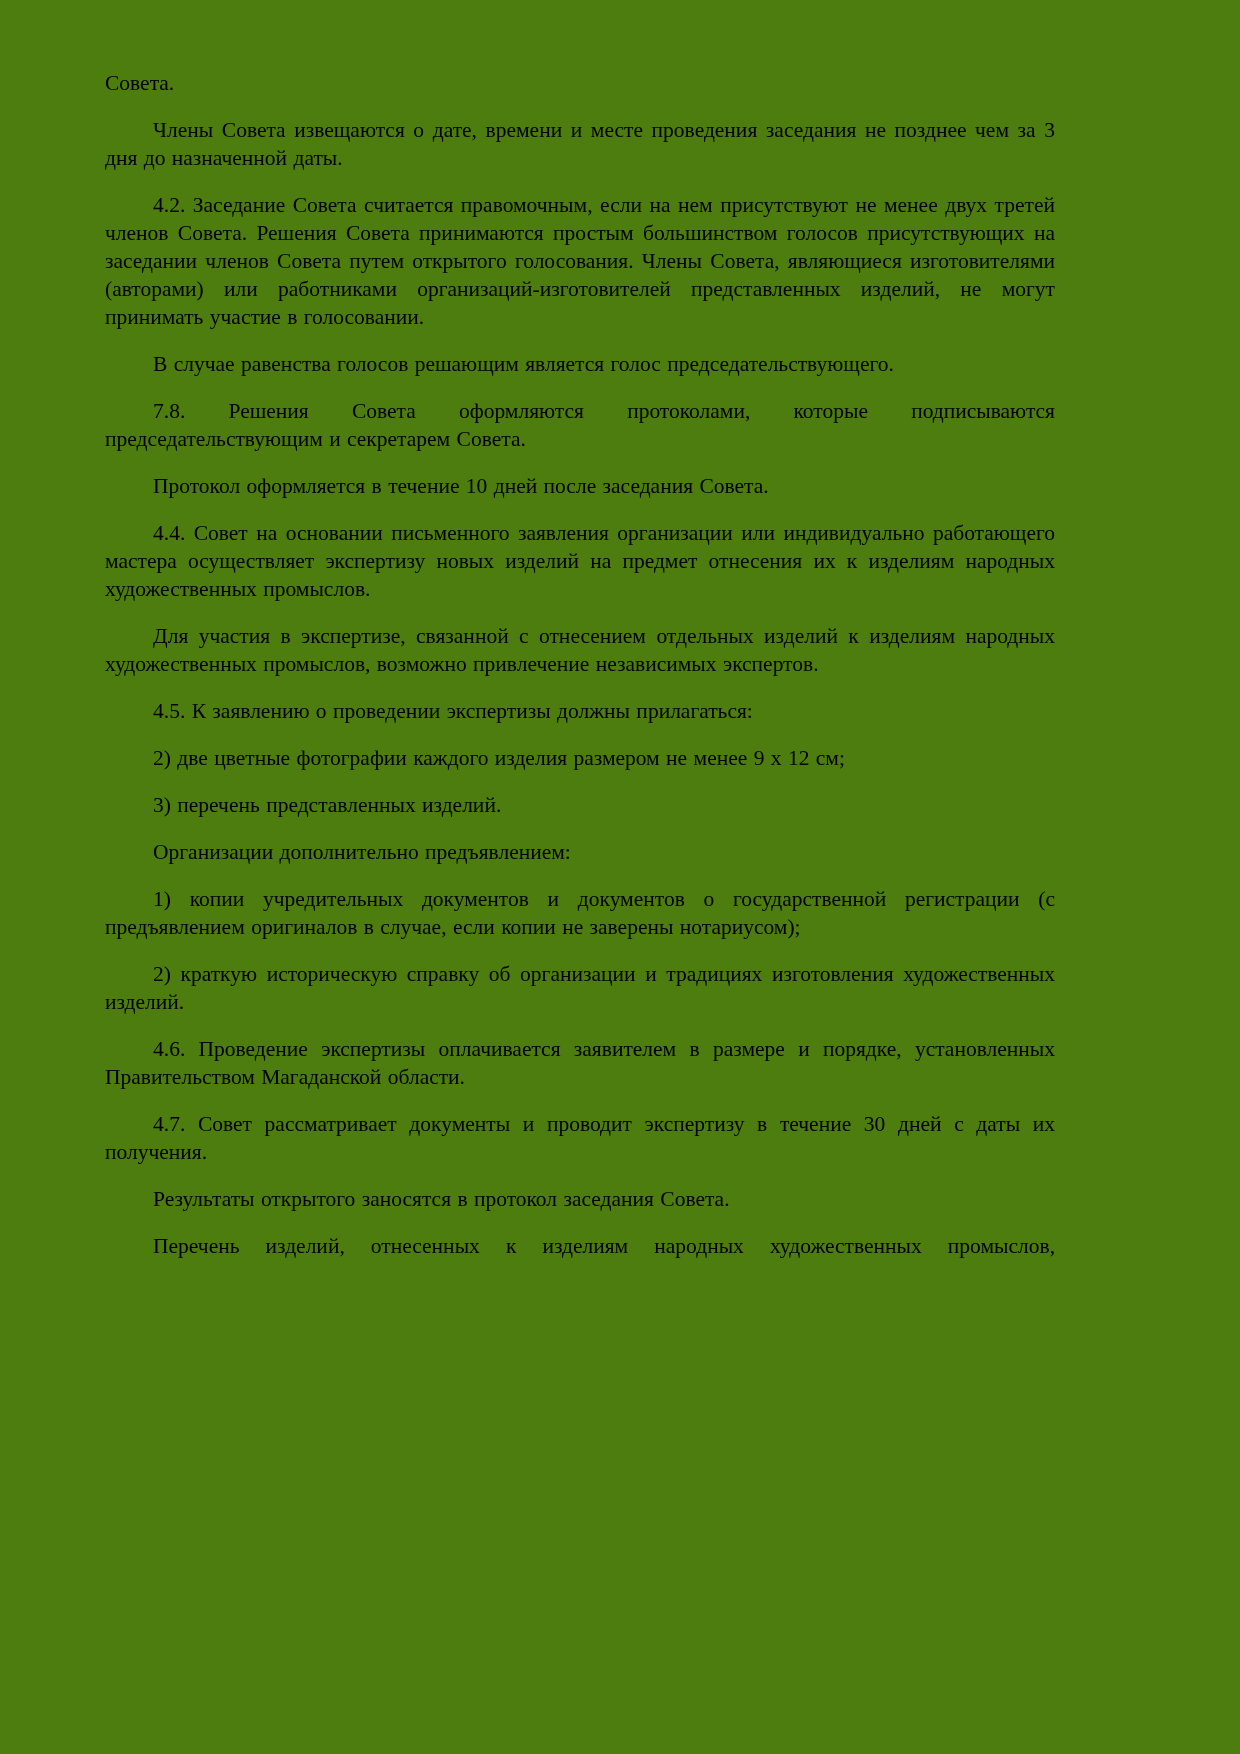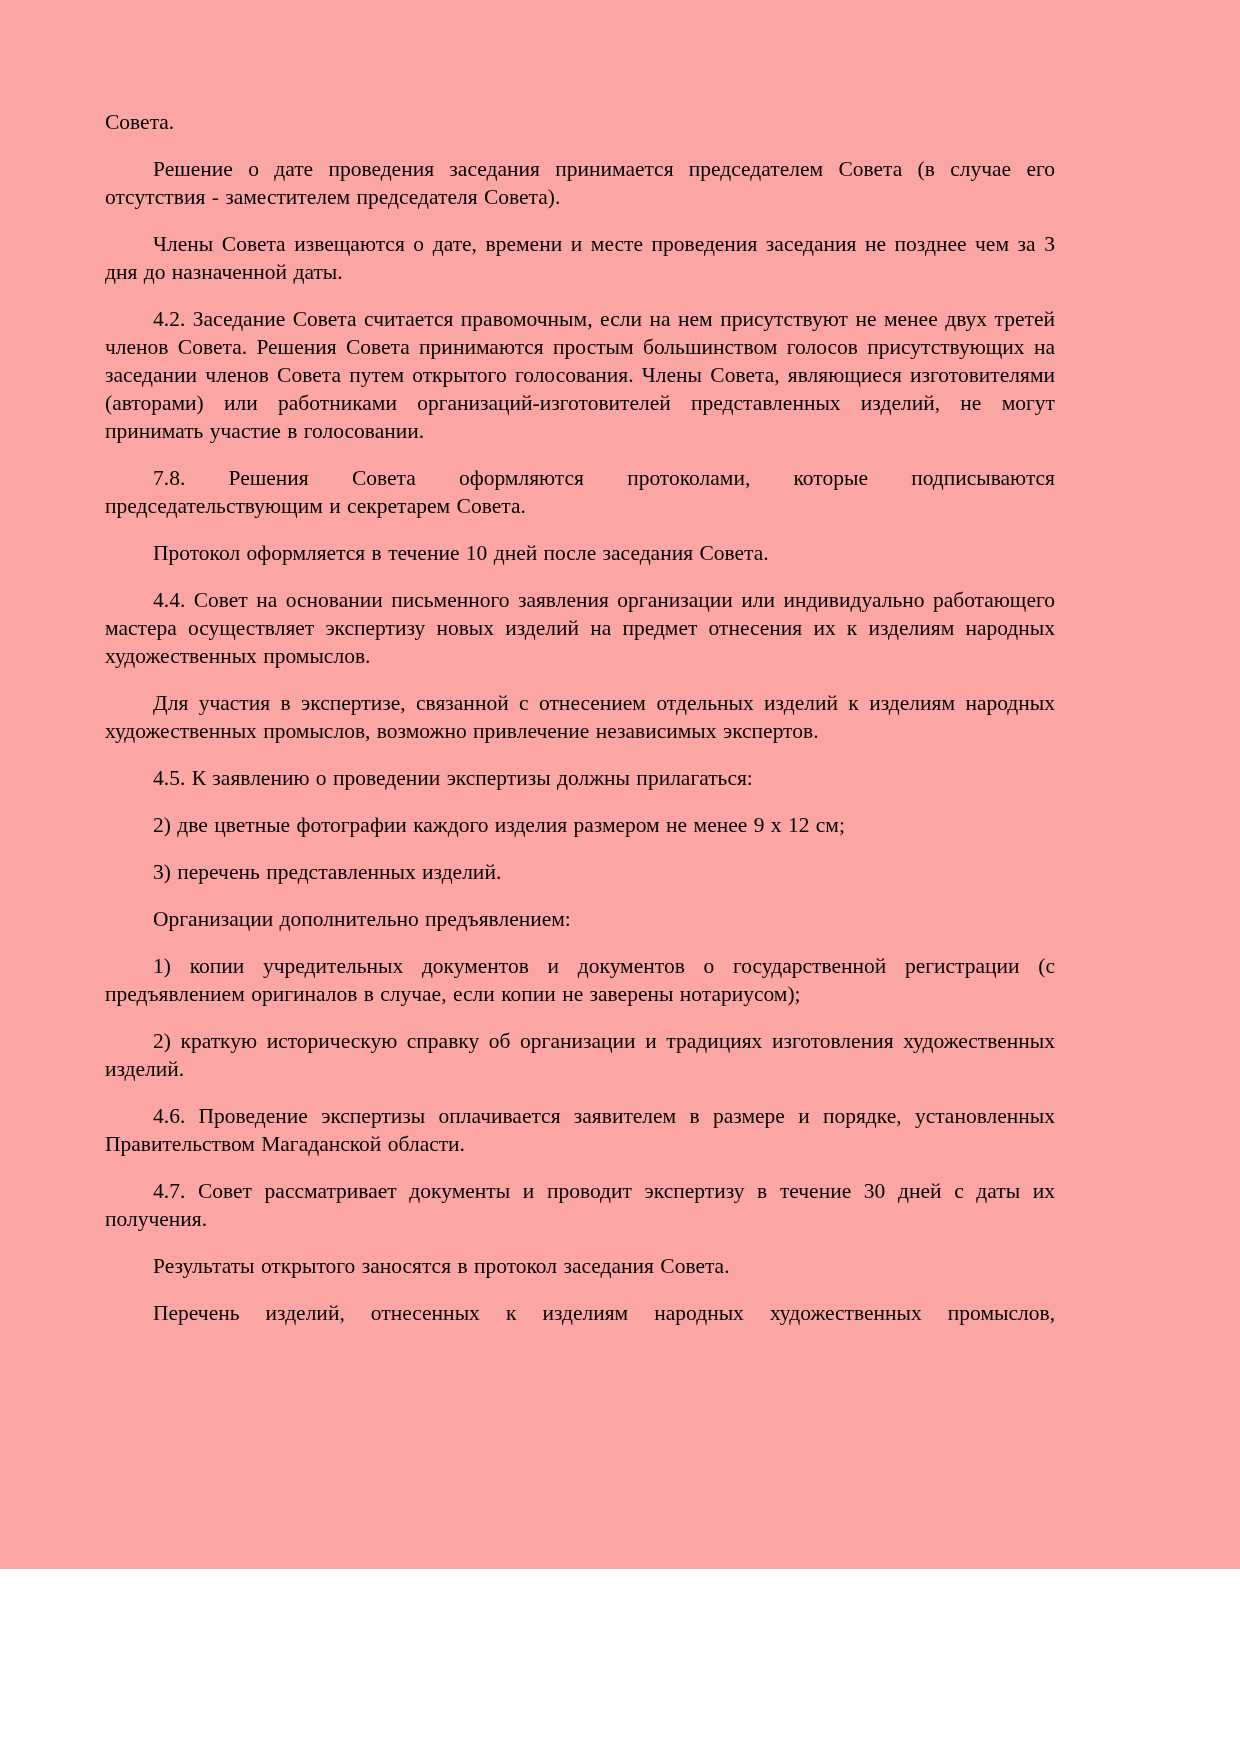--- a/index.html
+++ b/index.html
@@ -10,23 +10,23 @@
   body {
     width: 1240px;
     height: 1754px;
     font-family: "Liberation Serif", "DejaVu Serif", serif;
     color: #000000;
     overflow: hidden;
   }
   .page {
     box-sizing: border-box;
     width: 1240px;
-    height: 1569px;
-    padding: 108px 185px 40px 105px;
-    background: #fca5a5;
+    height: 1754px;
+    padding: 69px 185px 40px 105px;
+    background: #4d7c0f;
   }
   .doc p {
     margin: 0 0 19px 0;
     font-size: 21.5px;
     line-height: 28px;
     text-align: justify;
     text-indent: 48px;
     word-spacing: 1px;
   }
   .doc p.no-indent {
@@ -36,23 +36,23 @@
     text-align-last: justify;
     margin-bottom: 8px;
   }
 </style>
 </head>
 <body>
 
 <div class="page">
   <div class="doc">
     <p class="no-indent">Совета.</p>
-    <p>Решение о дате проведения заседания принимается председателем Совета (в случае его отсутствия - заместителем председателя Совета).</p>
     <p>Члены Совета извещаются о дате, времени и месте проведения заседания не позднее чем за 3 дня до назначенной даты.</p>
     <p>4.2. Заседание Совета считается правомочным, если на нем присутствуют не менее двух третей членов Совета. Решения Совета принимаются простым большинством голосов присутствующих на заседании членов Совета путем открытого голосования. Члены Совета, являющиеся изготовителями (авторами) или работниками организаций-изготовителей представленных изделий, не могут принимать участие в голосовании.</p>
+    <p>В случае равенства голосов решающим является голос председательствующего.</p>
     <p>7.8. Решения Совета оформляются протоколами, которые подписываются председательствующим и секретарем Совета.</p>
     <p>Протокол оформляется в течение 10 дней после заседания Совета.</p>
     <p>4.4. Совет на основании письменного заявления организации или индивидуально работающего мастера осуществляет экспертизу новых изделий на предмет отнесения их к изделиям народных художественных промыслов.</p>
     <p>Для участия в экспертизе, связанной с отнесением отдельных изделий к изделиям народных художественных промыслов, возможно привлечение независимых экспертов.</p>
     <p>4.5. К заявлению о проведении экспертизы должны прилагаться:</p>
     <p>2) две цветные фотографии каждого изделия размером не менее 9 х 12 см;</p>
     <p>3) перечень представленных изделий.</p>
     <p>Организации дополнительно предъявлением:</p>
     <p>1) копии учредительных документов и документов о государственной регистрации (с предъявлением оригиналов в случае, если копии не заверены нотариусом);</p>
     <p>2) краткую историческую справку об организации и традициях изготовления художественных изделий.</p>

